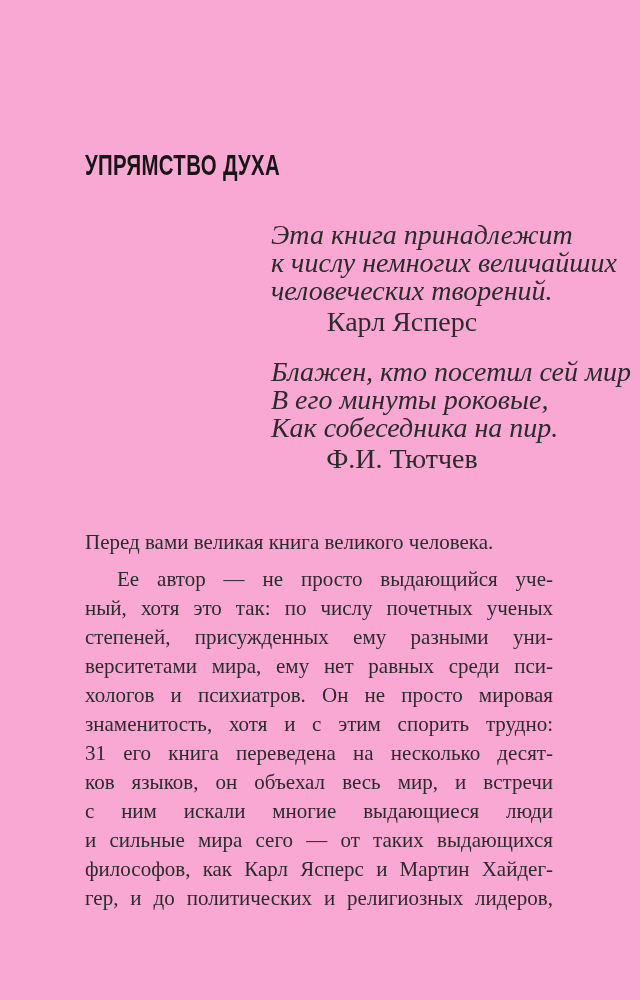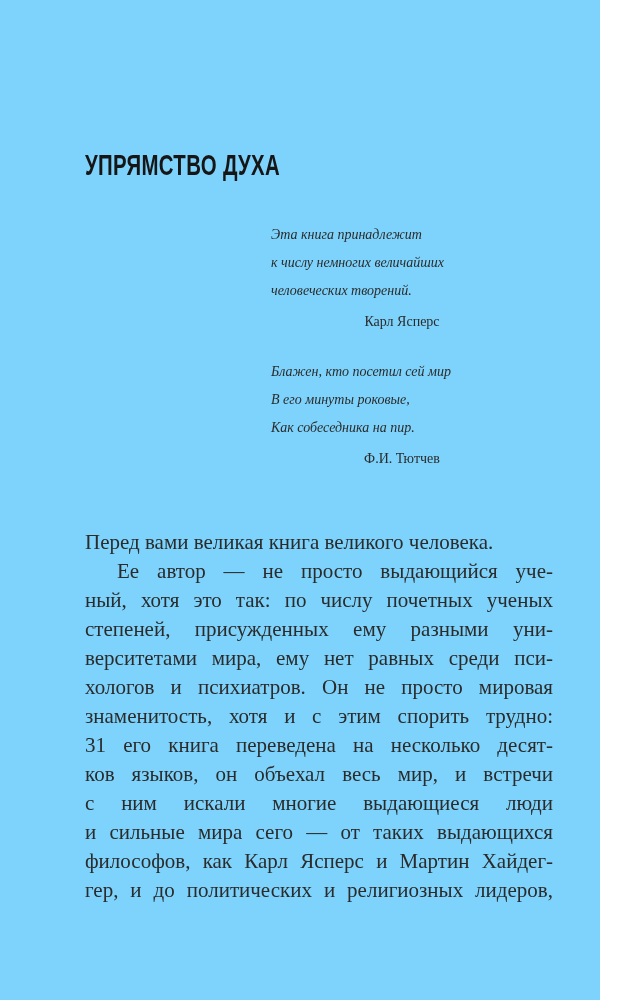--- a/index.html
+++ b/index.html
@@ -2,27 +2,26 @@
 <html><head>
 <meta charset="utf-8">
 <style>
   html, body {
     margin: 0;
     padding: 0;
     background: #ffffff;
   }
   .page {
     position: relative;
-    width: 592px;
+    width: 640px;
     height: 1000px;
-    background: #7dd3fc;
+    background: #f9a8d4;
     font-family: "Liberation Serif", serif;
     color: #2b2b2b;
     overflow: hidden;
-    padding-left: 8px;
   }
   .chapter-title {
     position: absolute;
     left: 85px;
     top: 148px;
     margin: 0;
     font-family: "Liberation Sans", sans-serif;
     font-weight: 700;
     font-size: 30px;
     line-height: 34px;
@@ -30,21 +29,21 @@
     letter-spacing: 0.5px;
     white-space: nowrap;
     transform: scaleX(0.68);
     transform-origin: left top;
   }
   .epigraph {
     position: absolute;
     left: 271px;
     width: 262px;
     font-style: italic;
-    font-size: 14px;
+    font-size: 28px;
     line-height: 28px;
     color: #2b2b2b;
   }
   .epigraph-1 { top: 221px; }
   .epigraph-2 { top: 358px; }
   .ep-line { white-space: nowrap; }
   .ep-attr {
     font-style: normal;
     text-align: center;
     margin-top: 3px;
@@ -62,20 +61,21 @@
     height: 29px;
     text-align: justify;
     text-align-last: justify;
   }
   .b-line.para-end {
     text-align-last: left;
     font-family: Liberation Serif, serif;
   }
   .b-line.indent {
     text-indent: 32px;
+    margin-top: 8px;
   }
 </style>
 </head>
 <body>
 
 <div class="page">
 
   <h1 class="chapter-title">УПРЯМСТВО ДУХА</h1>
 
   <div class="epigraph epigraph-1">

